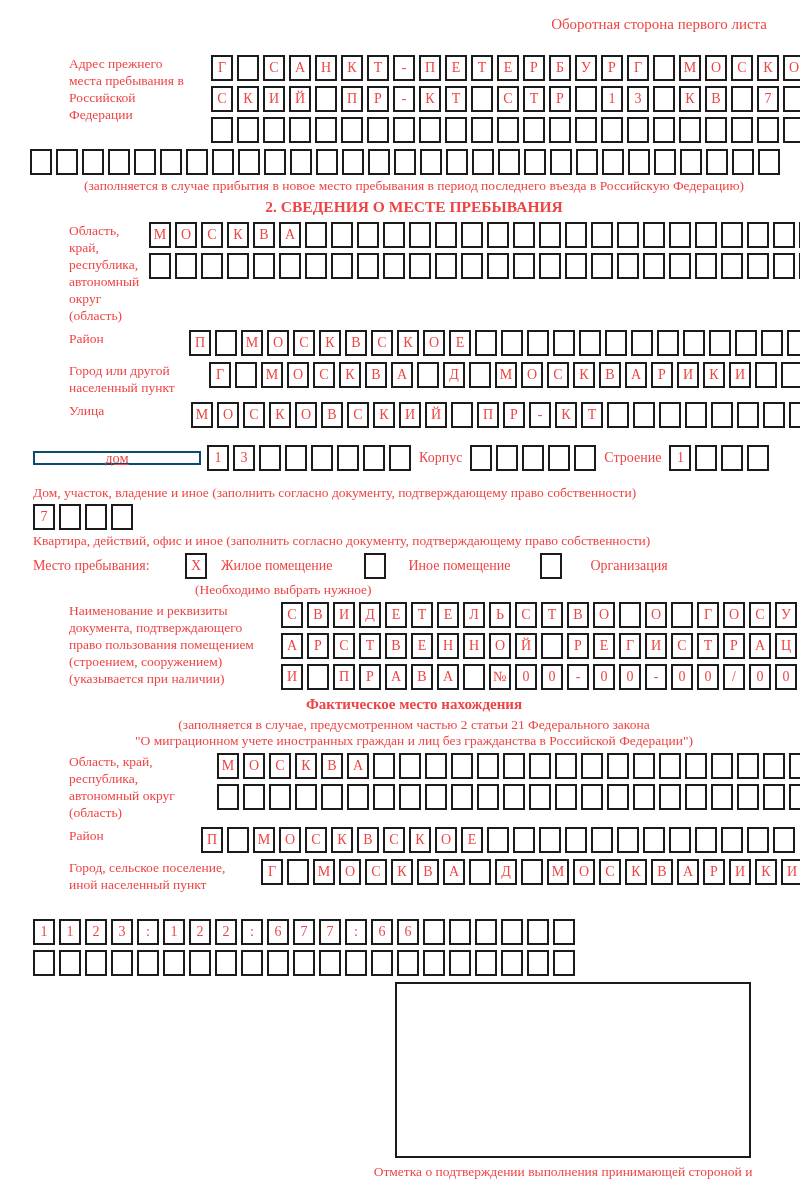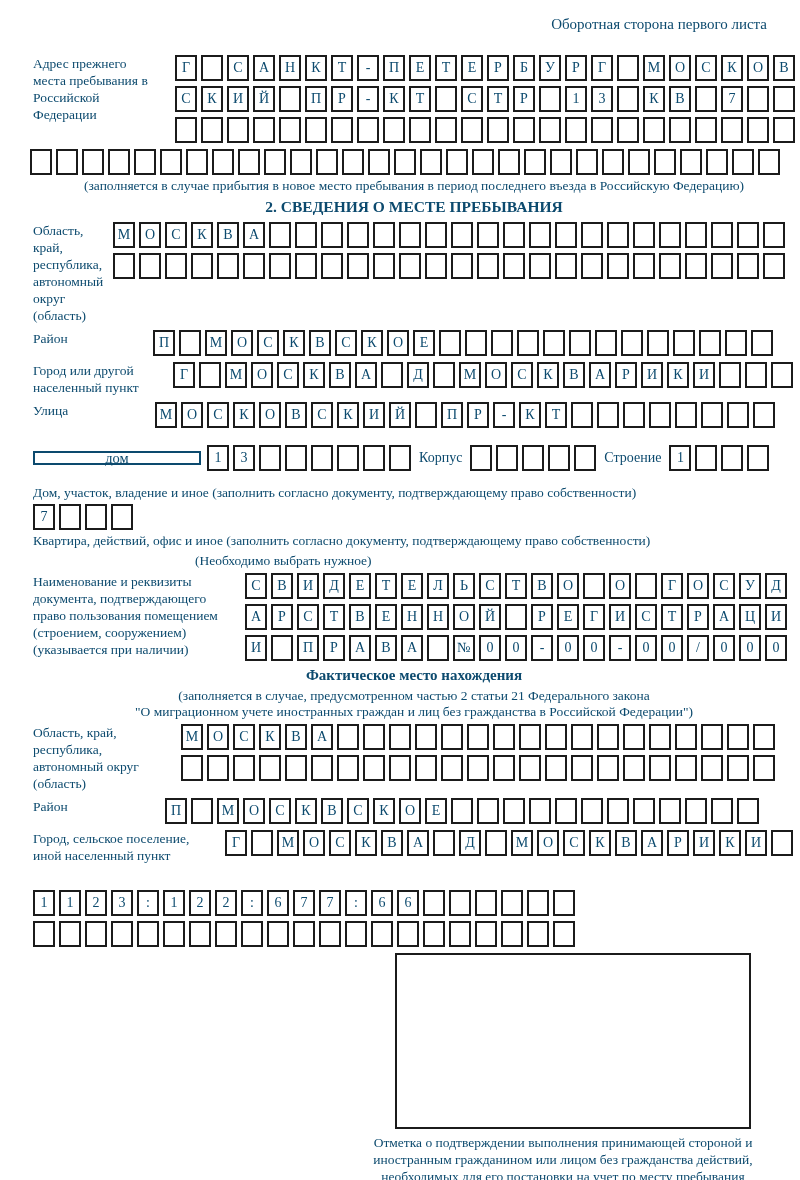--- a/index.html
+++ b/index.html
@@ -1,23 +1,23 @@
 <!DOCTYPE html>
 <html><head>
 <meta charset="utf-8">
 <style>
   html,body{margin:0;padding:0;background:#fff;}
   .page{
     position:relative;width:800px;height:1180px;box-sizing:border-box;
-    padding:16px 5px 0 33px;overflow:hidden;background:#fff;color:#0c4a6e;
+    padding:16px 5px 0 33px;overflow:hidden;background:#fff;color:#ef4444;
     font-family:"Liberation Serif","DejaVu Serif",serif;
   }
   .hdr{text-align:right;font-size:15px;padding-right:28px;margin-bottom:22px;}
   .group{display:flex;align-items:flex-start;margin-bottom:6px;}
-  .lbl{font-size:13.5px;line-height:17px;flex:0 0 auto;box-sizing:border-box;padding-right:21px;}
+  .lbl{font-size:13.5px;line-height:17px;flex:0 0 auto;box-sizing:border-box;padding-right:21px;margin-left:36px;}
   .rows{display:flex;flex-direction:column;gap:5px;}
   .cells{display:flex;gap:4px;flex-wrap:nowrap;}
   .cell{
     flex:0 0 22px;width:22px;height:26px;box-sizing:border-box;
     border:2px solid #1b1b1b;display:flex;align-items:center;justify-content:center;
     font-size:14px;line-height:1;background:#fff;
   }
   .note{font-size:13.5px;line-height:16px;}
   .center{text-align:center;}
   .title{font-weight:bold;font-size:15.5px;text-align:center;margin:4px 0 6px 0;}
@@ -344,20 +344,29 @@
   <div class="inline-row">
     <div class="cells">
         <span class="cell">7</span>
         <span class="cell"></span>
         <span class="cell"></span>
         <span class="cell"></span>
       </div>
   </div>
   <div class="note mb4">Квартира, действий, офис и иное (заполнить согласно документу, подтверждающему право собственности)</div>
 
+  <div class="inline-row">
+    <span class="mesto-lbl" style="width:152px">Место пребывания:</span>
+    <span class="cell" style="margin-right:14px">X</span>
+    <span class="opt-lbl" style="margin-right:32px">Жилое помещение</span>
+    <span class="cell" style="margin-right:22px"></span>
+    <span class="opt-lbl" style="margin-right:30px">Иное помещение</span>
+    <span class="cell" style="margin-right:28px"></span>
+    <span class="opt-lbl">Организация</span>
+  </div>
   <div class="note mb4" style="margin-left:162px">(Необходимо выбрать нужное)</div>
 
   <div class="group">
     <div class="lbl" style="width:212px">Наименование и реквизиты документа, подтверждающего право пользования помещением (строением, сооружением) (указывается при наличии)</div>
     <div class="rows">
       <div class="cells">
           <span class="cell">С</span>
           <span class="cell">В</span>
           <span class="cell">И</span>
           <span class="cell">Д</span>

